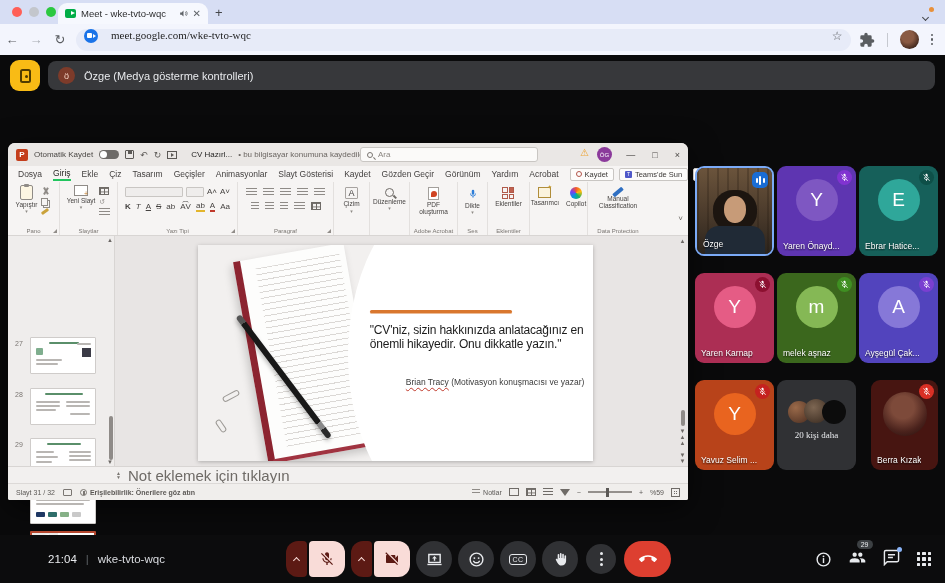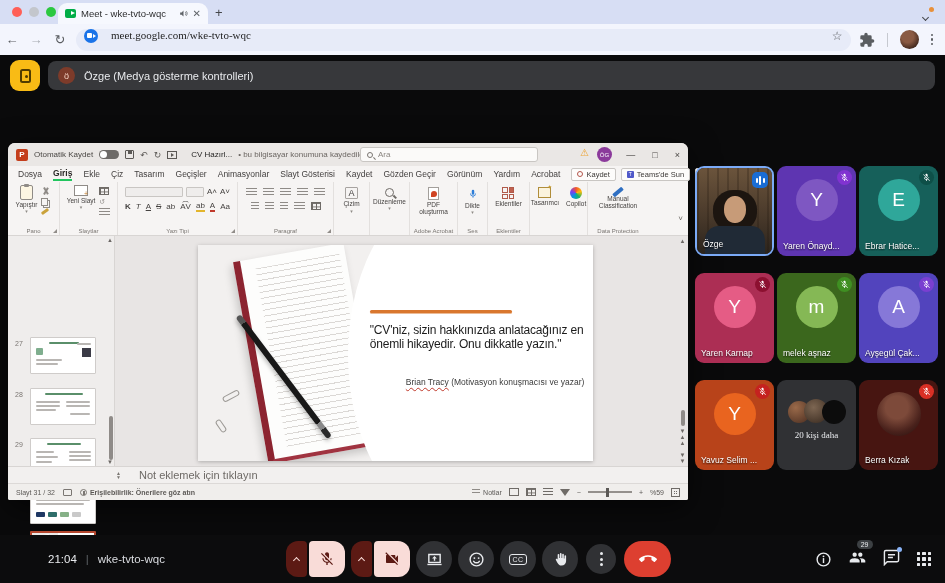--- a/index.html
+++ b/index.html
@@ -65,21 +65,21 @@
   .ppt-search { position:absolute; left:352px; top:4px; width:178px; height:15px; background:#fbfaf9; border:1px solid #c9c6c3; border-radius:3px; display:flex; align-items:center; gap:5px; padding:0 6px; }
   .mag { width:6px; height:6px; border:1px solid #7a7672; border-radius:50%; position:relative; flex:none; }
   .mag::after { content:""; position:absolute; left:5px; top:5px; width:3px; height:1px; background:#7a7672; transform:rotate(45deg); }
   .ppt-search span { font-size:8px; color:#8a8580; }
   .tb-warn { position:absolute; left:572px; top:5px; font-size:10px; color:#eda73c; line-height:1; }
   .tb-avatar { position:absolute; left:589px; top:4px; width:15px; height:15px; border-radius:50%; background:#8b3a9b; color:#fff; font-size:6px; display:flex; align-items:center; justify-content:center; }
   .win-controls { position:absolute; right:8px; top:0; height:23px; display:flex; align-items:center; gap:17px; font-size:9px; color:#4a4744; }
 
   .ppt-menubar { position:absolute; left:0; top:23px; width:100%; height:16px; display:flex; align-items:center; padding:0 10px; gap:11px; font-size:8.5px; color:#444140; background:#f6f4f3; }
   .menu-item { white-space:nowrap; }
-  .menu-item.active { color:#2b2927; font-weight:bold; border-bottom:2px solid #22c55e; padding-bottom:1px; }
+  .menu-item.active { color:#2b2927; font-weight:normal; border-bottom:2px solid #22c55e; padding-bottom:1px; }
   .mb-right { margin-left:auto; display:flex; align-items:center; gap:5px; }
   .mb-btn { height:13px; border:1px solid #c9c6c3; background:#fdfcfb; border-radius:2px; font-size:7.5px; color:#3c3937; display:flex; align-items:center; gap:3px; padding:0 5px; white-space:nowrap; }
   .rec-dot { width:6px; height:6px; border:1.5px solid #b3554a; border-radius:50%; }
   .teams-ico { width:7px; height:7px; background:#5059c9; border-radius:1px; color:#fff; font-size:5px; text-align:center; line-height:7px; }
   .comment-btn { width:14px; height:13px; border:1px solid #c9c6c3; background:#fdfcfb; border-radius:2px; position:relative; }
   .comment-btn::after { content:""; position:absolute; left:3px; top:3px; width:7px; height:5px; border:1px solid #7a7672; border-radius:1px; }
   .share-btn { height:14px; background:#c24a2b; border-radius:2px; color:#fff; font-size:7.5px; display:flex; align-items:center; gap:3px; padding:0 6px; }
 
   .ribbon { position:absolute; left:0; top:39px; width:100%; height:54px; background:#f6f4f3; border-bottom:1px solid #d8d5d3; display:flex; }
   .rgroup { position:relative; height:100%; border-right:1px solid #e3e0de; display:flex; flex-direction:column; align-items:center; padding:3px 3px 10px; }
@@ -140,21 +140,21 @@
   .brushline { position:absolute; left:43.5%; top:30%; width:142px; height:3px; background:#d9772e; border-radius:2px; box-shadow:0 1px 0 rgba(217,119,46,.5); }
   .quote { position:absolute; left:43.5%; top:36%; width:224px; font-size:12px; line-height:14.5px; color:#1c1c1c; letter-spacing:-0.2px; }
   .attrib { position:absolute; left:43.5%; top:61%; width:224px; font-size:8.5px; color:#3a3a3a;padding-left:36px; }
   .attrib .author { text-decoration:underline wavy #c0392b 1px; text-underline-offset:2px; }
   .canvas-scroll { position:absolute; right:2px; top:2px; width:7px; bottom:2px; }
   .cs-arrow { position:absolute; left:0; width:7px; text-align:center; font-size:6px; color:#6b6764; }
   .cs-thumb { position:absolute; left:1.5px; top:172px; width:4px; height:16px; background:#8f8b88; border-radius:2px; }
 
   .notes-bar { position:absolute; left:0; top:323px; width:100%; height:17px; background:#f2f0ef; border-top:1px solid #d8d5d3; display:flex; align-items:center; }
   .splitter { margin-left:108px; font-size:5px; color:#7a7672; line-height:4px; }
-  .notes-text { margin-left:18px; font-size:11px; color:#6e6a66; }
+  .notes-text { margin-left:7px; font-size:15px; color:#6e6a66; }
 
   .ppt-status { position:absolute; left:0; top:340px; width:100%; height:17px; background:#f0eeec; border-top:1px solid #dcd9d7; border-radius:0 0 2px 2px; display:flex; align-items:center; font-size:7px; color:#5b5855; padding:0 8px; gap:8px; }
   .disp-ico { width:9px; height:7px; border:1px solid #7a7672; border-radius:1px; }
   .acc-ico { width:7px; height:7px; border:1px solid #7a7672; border-radius:50%; position:relative; }
   .acc-ico::after{content:"";position:absolute;left:2.5px;top:1.5px;width:1.5px;height:4px;background:#7a7672;}
   .ps-right { margin-left:auto; display:flex; align-items:center; gap:7px; }
   .vicon { width:10px; height:8px; border:1px solid #6f6b67; }
   .vicon.grid { background-image:linear-gradient(#6f6b67 1px,transparent 1px),linear-gradient(90deg,#6f6b67 1px,transparent 1px); background-size:4px 3.5px; }
   .vicon.lines { background-image:repeating-linear-gradient(to bottom,#6f6b67 0,#6f6b67 1px,transparent 1px,transparent 3px); border:none; width:10px; }
   .vicon.show { border:none; width:0; height:0; border-left:5px solid transparent; border-right:5px solid transparent; border-top:7px solid #6f6b67; }
@@ -668,21 +668,21 @@
 
     <div class="tile" style="background: rgb(48, 49, 52);">
       <span class="cluster">
           <i class="cl1"></i>
           <i class="cl2"></i>
           <i class="cl3"></i>
         </span>
       <span class="more-text">20 kişi daha</span>
     </div>
 
-    <div class="tile" style="background: rgb(71, 21, 17);">
+    <div class="tile" style="background: rgb(71, 21, 17); margin-left: 12px;">
       <span class="photo-circle"></span>
       <span class="badge" style="background: rgb(217, 48, 37);">
           <svg viewBox="0 0 24 24">
             <path d="M19 11h-1.7c0 .74-.16 1.43-.43 2.05l1.23 1.23c.56-.98.9-2.09.9-3.28zm-4.02.17c0-.06.02-.11.02-.17V5c0-1.66-1.34-3-3-3S9 3.34 9 5v.18l5.98 5.99zM4.27 3L3 4.27l6.01 6.01V11c0 1.66 1.33 3 2.99 3 .22 0 .44-.03.65-.08l1.66 1.66c-.71.33-1.5.52-2.31.52-2.76 0-5.3-2.1-5.3-5.1H5c0 3.41 2.72 6.23 6 6.72V21h2v-3.28c.91-.13 1.77-.45 2.54-.9L19.73 21 21 19.73 4.27 3z" fill="#fff"></path>
           </svg>
         </span>
       <span class="name">Berra Kızak</span>
     </div>
   </div>
 

